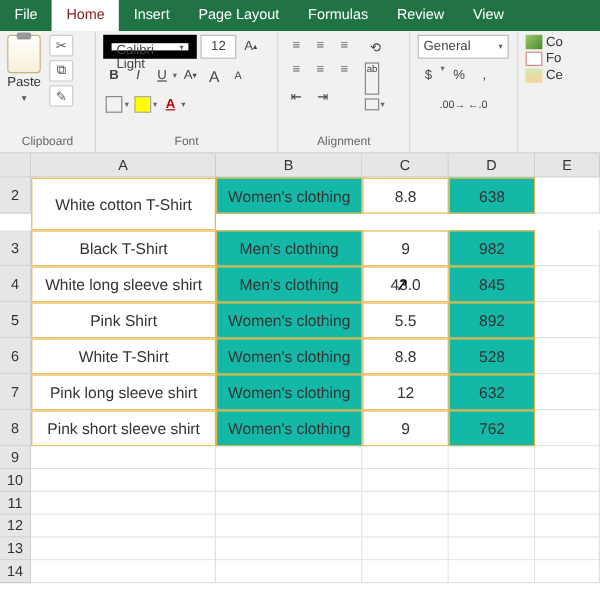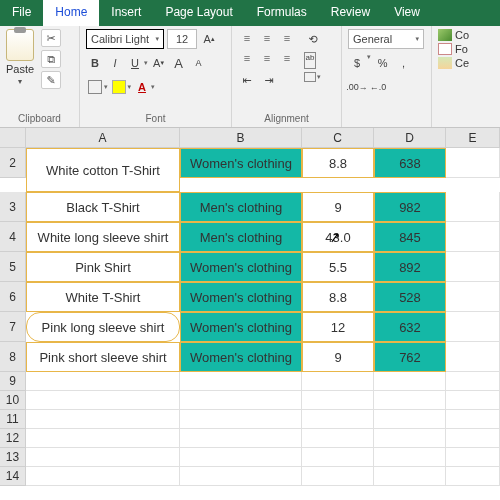--- a/index.html
+++ b/index.html
@@ -1,58 +1,58 @@
 <!DOCTYPE html>
 <html><head>
 <meta charset="utf-8">
 <style>
 * { box-sizing: border-box; margin: 0; padding: 0; font-family: 'Segoe UI', Tahoma, sans-serif; }
 body { background: #fff; width: 500px; height: 500px; overflow: hidden; font-size: 12px; }
 
 
 .tabs { display: flex; background: #217346; height: 26px; align-items: stretch; }
 .tab { padding: 5px 12px 4px; color: #fff; font-size: 12px; cursor: pointer; }
-.tab.active { background: #fff; color: #1d4ed8; }
+.tab.active { background: #fff; color: #7f1d1d; }
 
 
 .ribbon { background: #f1f1f1; border-bottom: 1px solid #c5c5c5; height: 102px; display: flex; }
 .group { border-right: 1px solid #d6d6d6; padding: 3px 6px 0; display: flex; flex-direction: column; }
 .group-title { font-size: 10px; color: #666; text-align: center; padding: 2px 0 3px; margin-top: auto; }
 .group-body { display: flex; gap: 4px; flex: 1; }
 
 .clipboard-main { display: flex; flex-direction: column; align-items: center; gap: 2px; }
 .clipboard-icon { width: 28px; height: 32px; background: linear-gradient(#fff,#f7f0d8); border: 1px solid #c7b67a; border-radius: 3px; position: relative; }
 .clipboard-icon::before { content:""; position:absolute; top:-3px; left:7px; width:12px; height:6px; background:#999; border-radius:2px;}
 .paste-label { font-size: 11px; color: #333; }
 .paste-arrow { font-size: 8px; color: #555; }
 .mini-btns { display: flex; flex-direction: column; gap: 3px; margin-left: 3px; }
 .mini-btn { width: 20px; height: 18px; border: 1px solid #ccc; background: #fff; display: flex; align-items: center; justify-content: center; font-size: 11px; color: #555; border-radius: 2px;}
 
 .font-top { display: flex; gap: 3px; align-items: center; }
-.font-name { width: 78px; height: 20px; border: 1px solid #000000; background: #fff; font-size: 11px; padding: 0 4px; display: flex; align-items: center; justify-content: space-between; color: #444;}
+.font-name { width: 78px; height: 20px; border: 7px solid #000000; background: #fff; font-size: 11px; padding: 0 4px; display: flex; align-items: flex-start; justify-content: space-between; color: #444;}
 .font-size { width: 30px; height: 20px; border: 1px solid #bbb; background: #fff; font-size: 11px; display: flex; align-items: center; justify-content: center; color: #444;}
 .inc-dec { display: flex; gap: 2px; }
 .sq { width: 18px; height: 20px; display: flex; align-items: center; justify-content: center; font-size: 11px; color: #444; border: 1px solid transparent;}
 .font-bottom { display: flex; gap: 2px; margin-top: 4px; align-items: center; }
 .b { font-weight: bold; }
 .i { font-style: italic; }
 .u { text-decoration: underline; }
 .caret { font-size: 7px; color: #666; margin-left: -2px; }
 .border-btn { border: 1px solid #888; width: 14px; height: 14px; }
 .fill-btn { background: #ffff00; width: 14px; height: 14px; border: 1px solid #aaa;}
 .color-a { color: #c00000; font-weight: bold; text-decoration: underline; }
 
 .align-grid { display: grid; grid-template-columns: repeat(3, 18px); gap: 2px; }
 .align-cell { height: 18px; display: flex; align-items: center; justify-content: center; color: #666; font-size: 11px;}
 .align-side { display: flex; flex-direction: column; gap: 3px; margin-left: 4px; }
 .wrap { display: flex; align-items: center; gap: 3px; font-size: 11px; color: #444;}
 
 .num-combo { width: 76px; height: 20px; border: 1px solid #bbb; background: #fff; display:flex; align-items:center; justify-content:space-between; padding:0 4px; font-size:11px; color:#444;}
 .num-row { display: flex; gap: 3px; margin-top: 4px; }
-.num-row2 { display: flex; gap: 3px; margin-top: 4px; }
+.num-row2 { display: flex; gap: 3px; margin-top: 4px; margin-left: 20px; }
 
 .styles-col { display: flex; flex-direction: column; gap: 2px; font-size: 11px; color:#333; }
 .style-item { display: flex; align-items: center; gap: 3px;}
 .sw { width: 14px; height: 12px; }
 .sw1 { background: linear-gradient(135deg,#9cc96b,#4a8b2f);}
 .sw2 { background: #fff; border:1px solid #c88;}
 .sw3 { background: linear-gradient(#d6e8b6,#f5d49a);}
 
 
 .sheet { display: grid; grid-template-columns: 26px 154px 122px 72px 72px 54px; }
@@ -148,21 +148,21 @@
           <div class="align-cell">≡</div>
         </div>
         <div style="display:flex;gap:4px;margin-top:3px">
           <div class="sq">⇤</div>
           <div class="sq">⇥</div>
         </div>
       </div>
       <div class="align-side">
         <div class="sq">⟲</div>
         <div class="wrap">
-            <span style="border:1px solid #888;width:12px;height:17px;font-size:8px;text-align:center">ab</span>
+            <span style="border:1px solid #888;width:12px;height:27px;font-size:8px;text-align:center">ab</span>
           </div>
         <div class="wrap">
             <span style="border:1px solid #888;width:12px;height:10px"></span>
             <span class="caret">▾</span>
           </div>
       </div>
     </div>
     <div class="group-title">Alignment</div>
   </div>
 
@@ -234,21 +234,21 @@
     <div class="cell" style="border-width: 1px; border-style: solid; border-color: rgb(232, 182, 72); height: 30px;">5.5</div>
     <div class="cell tinted" style="border-width: 1px; border-style: solid; border-color: rgb(232, 182, 72); height: 30px;">892</div>
     <div class="cell" style="height: 30px;"></div>
     <div class="rowhdr data-row-hdr" style="height: 30px; display: flex; align-items: center; justify-content: center;">6</div>
     <div class="cell" style="border-width: 1px; border-style: solid; border-color: rgb(232, 182, 72); height: 30px;">White T-Shirt</div>
     <div class="cell tinted" style="border-width: 1px; border-style: solid; border-color: rgb(232, 182, 72); height: 30px;">Women's clothing</div>
     <div class="cell" style="border-width: 1px; border-style: solid; border-color: rgb(232, 182, 72); height: 30px;">8.8</div>
     <div class="cell tinted" style="border-width: 1px; border-style: solid; border-color: rgb(232, 182, 72); height: 30px;">528</div>
     <div class="cell" style="height: 30px;"></div>
     <div class="rowhdr data-row-hdr" style="height: 30px; display: flex; align-items: center; justify-content: center;">7</div>
-    <div class="cell" style="border-width: 1px; border-style: solid; border-color: rgb(232, 182, 72); height: 30px; border-radius: 14px;">Pink long sleeve shirt</div>
+    <div class="cell" style="border-width: 1px; border-style: solid; border-color: rgb(232, 182, 72); height: 30px;">Pink long sleeve shirt</div>
     <div class="cell tinted" style="border-width: 1px; border-style: solid; border-color: rgb(232, 182, 72); height: 30px;">Women's clothing</div>
     <div class="cell" style="border-width: 1px; border-style: solid; border-color: rgb(232, 182, 72); height: 30px;">12</div>
     <div class="cell tinted" style="border-width: 1px; border-style: solid; border-color: rgb(232, 182, 72); height: 30px;">632</div>
     <div class="cell" style="height: 30px;"></div>
     <div class="rowhdr data-row-hdr" style="height: 30px; display: flex; align-items: center; justify-content: center;">8</div>
     <div class="cell" style="border-width: 1px; border-style: solid; border-color: rgb(232, 182, 72); height: 30px;">Pink short sleeve shirt</div>
     <div class="cell tinted" style="border-width: 1px; border-style: solid; border-color: rgb(232, 182, 72); height: 30px;">Women's clothing</div>
     <div class="cell" style="border-width: 1px; border-style: solid; border-color: rgb(232, 182, 72); height: 30px;">9</div>
     <div class="cell tinted" style="border-width: 1px; border-style: solid; border-color: rgb(232, 182, 72); height: 30px;">762</div>
     <div class="cell" style="height: 30px;"></div>

